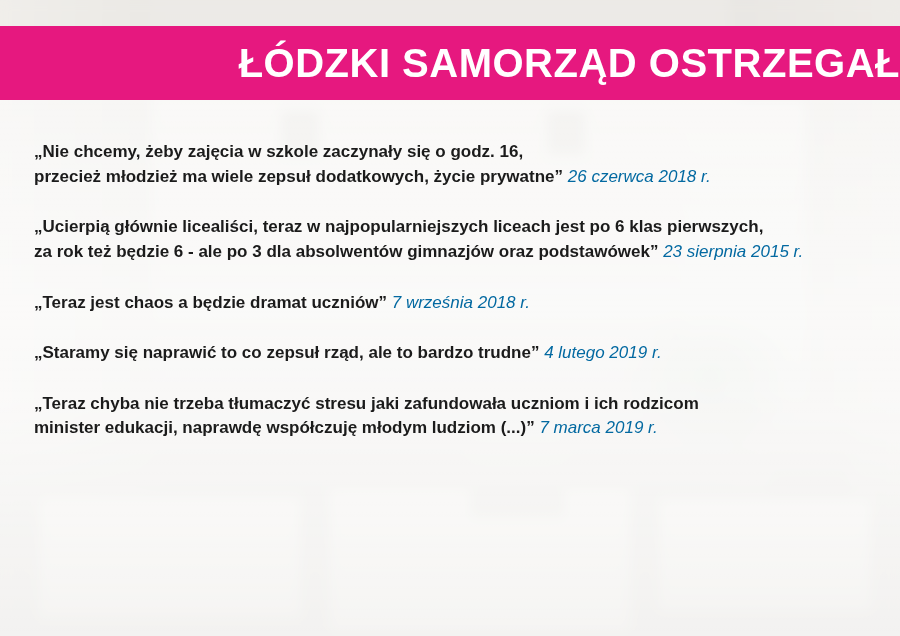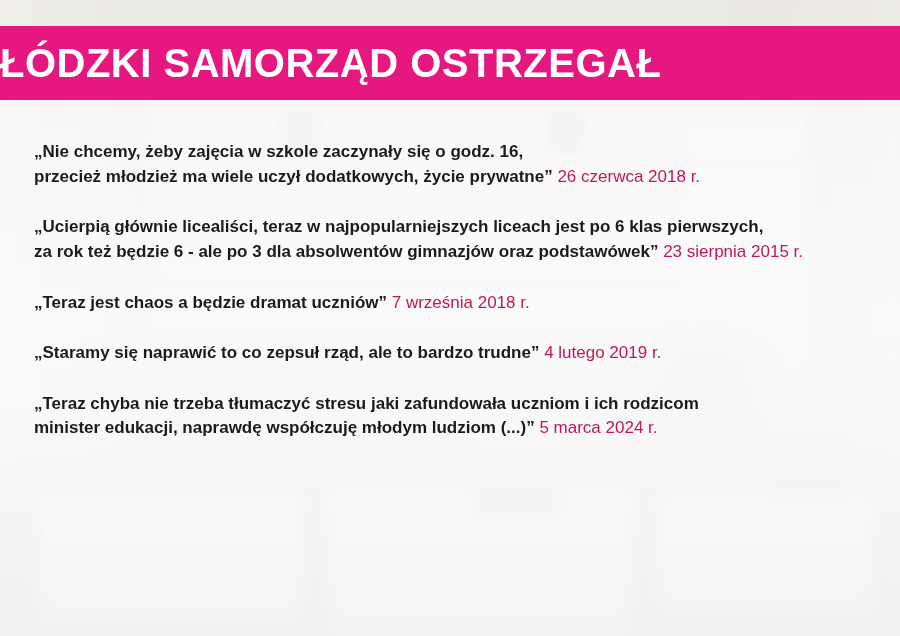--- a/index.html
+++ b/index.html
@@ -121,21 +121,21 @@
   
   .banner {
     position: absolute;
     left: 0;
     top: 26px;
     width: 900px;
     height: 74px;
     background: #e6187f;
     display: flex;
     align-items: center;
-    justify-content: flex-start;
+    justify-content: flex-end;
   }
   .banner-title {
     color: #ffffff;
     font-size: 40px;
     font-weight: bold;
     letter-spacing: 0.5px;
     line-height: 1;
     white-space: nowrap;
   }
 
@@ -151,21 +151,22 @@
   }
   .quote-line {
     font-size: 17px;
     line-height: 1.45;
     color: #1b1b1b;
     font-weight: bold;
     white-space: nowrap;
   }
   .quote-line .date {
     font-weight: normal;
-    color: #be185d;
+    color: #0369a1;
+    font-style: italic;
   }
 </style>
 </head>
 <body>
 
 <div class="slide">
 
   <div class="photo">
     <div class="wall-left"></div>
     <div class="wall-right"></div>
@@ -185,36 +186,36 @@
   </div>
 
   <div class="banner">
     <div class="banner-title">ŁÓDZKI SAMORZĄD OSTRZEGAŁ</div>
   </div>
 
   <div class="quotes">
 
     <div class="quote">
       <div class="quote-line"><span>„Nie chcemy, żeby zajęcia w szkole zaczynały się o godz. 16,</span></div>
-      <div class="quote-line"><span>przecież młodzież ma wiele uczył dodatkowych, życie prywatne”</span><span class="date"> 26 czerwca 2018 r.</span></div>
+      <div class="quote-line"><span>przecież młodzież ma wiele zepsuł dodatkowych, życie prywatne”</span><span class="date"> 26 czerwca 2018 r.</span></div>
     </div>
 
     <div class="quote">
       <div class="quote-line"><span>„Ucierpią głównie licealiści,  teraz w najpopularniejszych liceach jest po 6 klas pierwszych,</span></div>
       <div class="quote-line"><span>za rok też będzie 6 - ale po 3 dla absolwentów gimnazjów oraz podstawówek”</span><span class="date"> 23 sierpnia 2015 r.</span></div>
     </div>
 
     <div class="quote">
       <div class="quote-line"><span>„Teraz jest chaos a będzie dramat uczniów”</span><span class="date"> 7 września 2018 r.</span></div>
     </div>
 
     <div class="quote">
       <div class="quote-line"><span>„Staramy się naprawić to co zepsuł rząd, ale to bardzo trudne”</span><span class="date"> 4 lutego 2019 r.</span></div>
     </div>
 
     <div class="quote">
       <div class="quote-line"><span>„Teraz chyba nie trzeba tłumaczyć stresu jaki zafundowała  uczniom i ich rodzicom</span></div>
-      <div class="quote-line"><span>minister edukacji, naprawdę współczuję młodym ludziom (...)”</span><span class="date"> 5 marca 2024 r.</span></div>
+      <div class="quote-line"><span>minister edukacji, naprawdę współczuję młodym ludziom (...)”</span><span class="date"> 7 marca 2019 r.</span></div>
     </div>
 
 
   </div>
 </div>
 
 </body></html>

